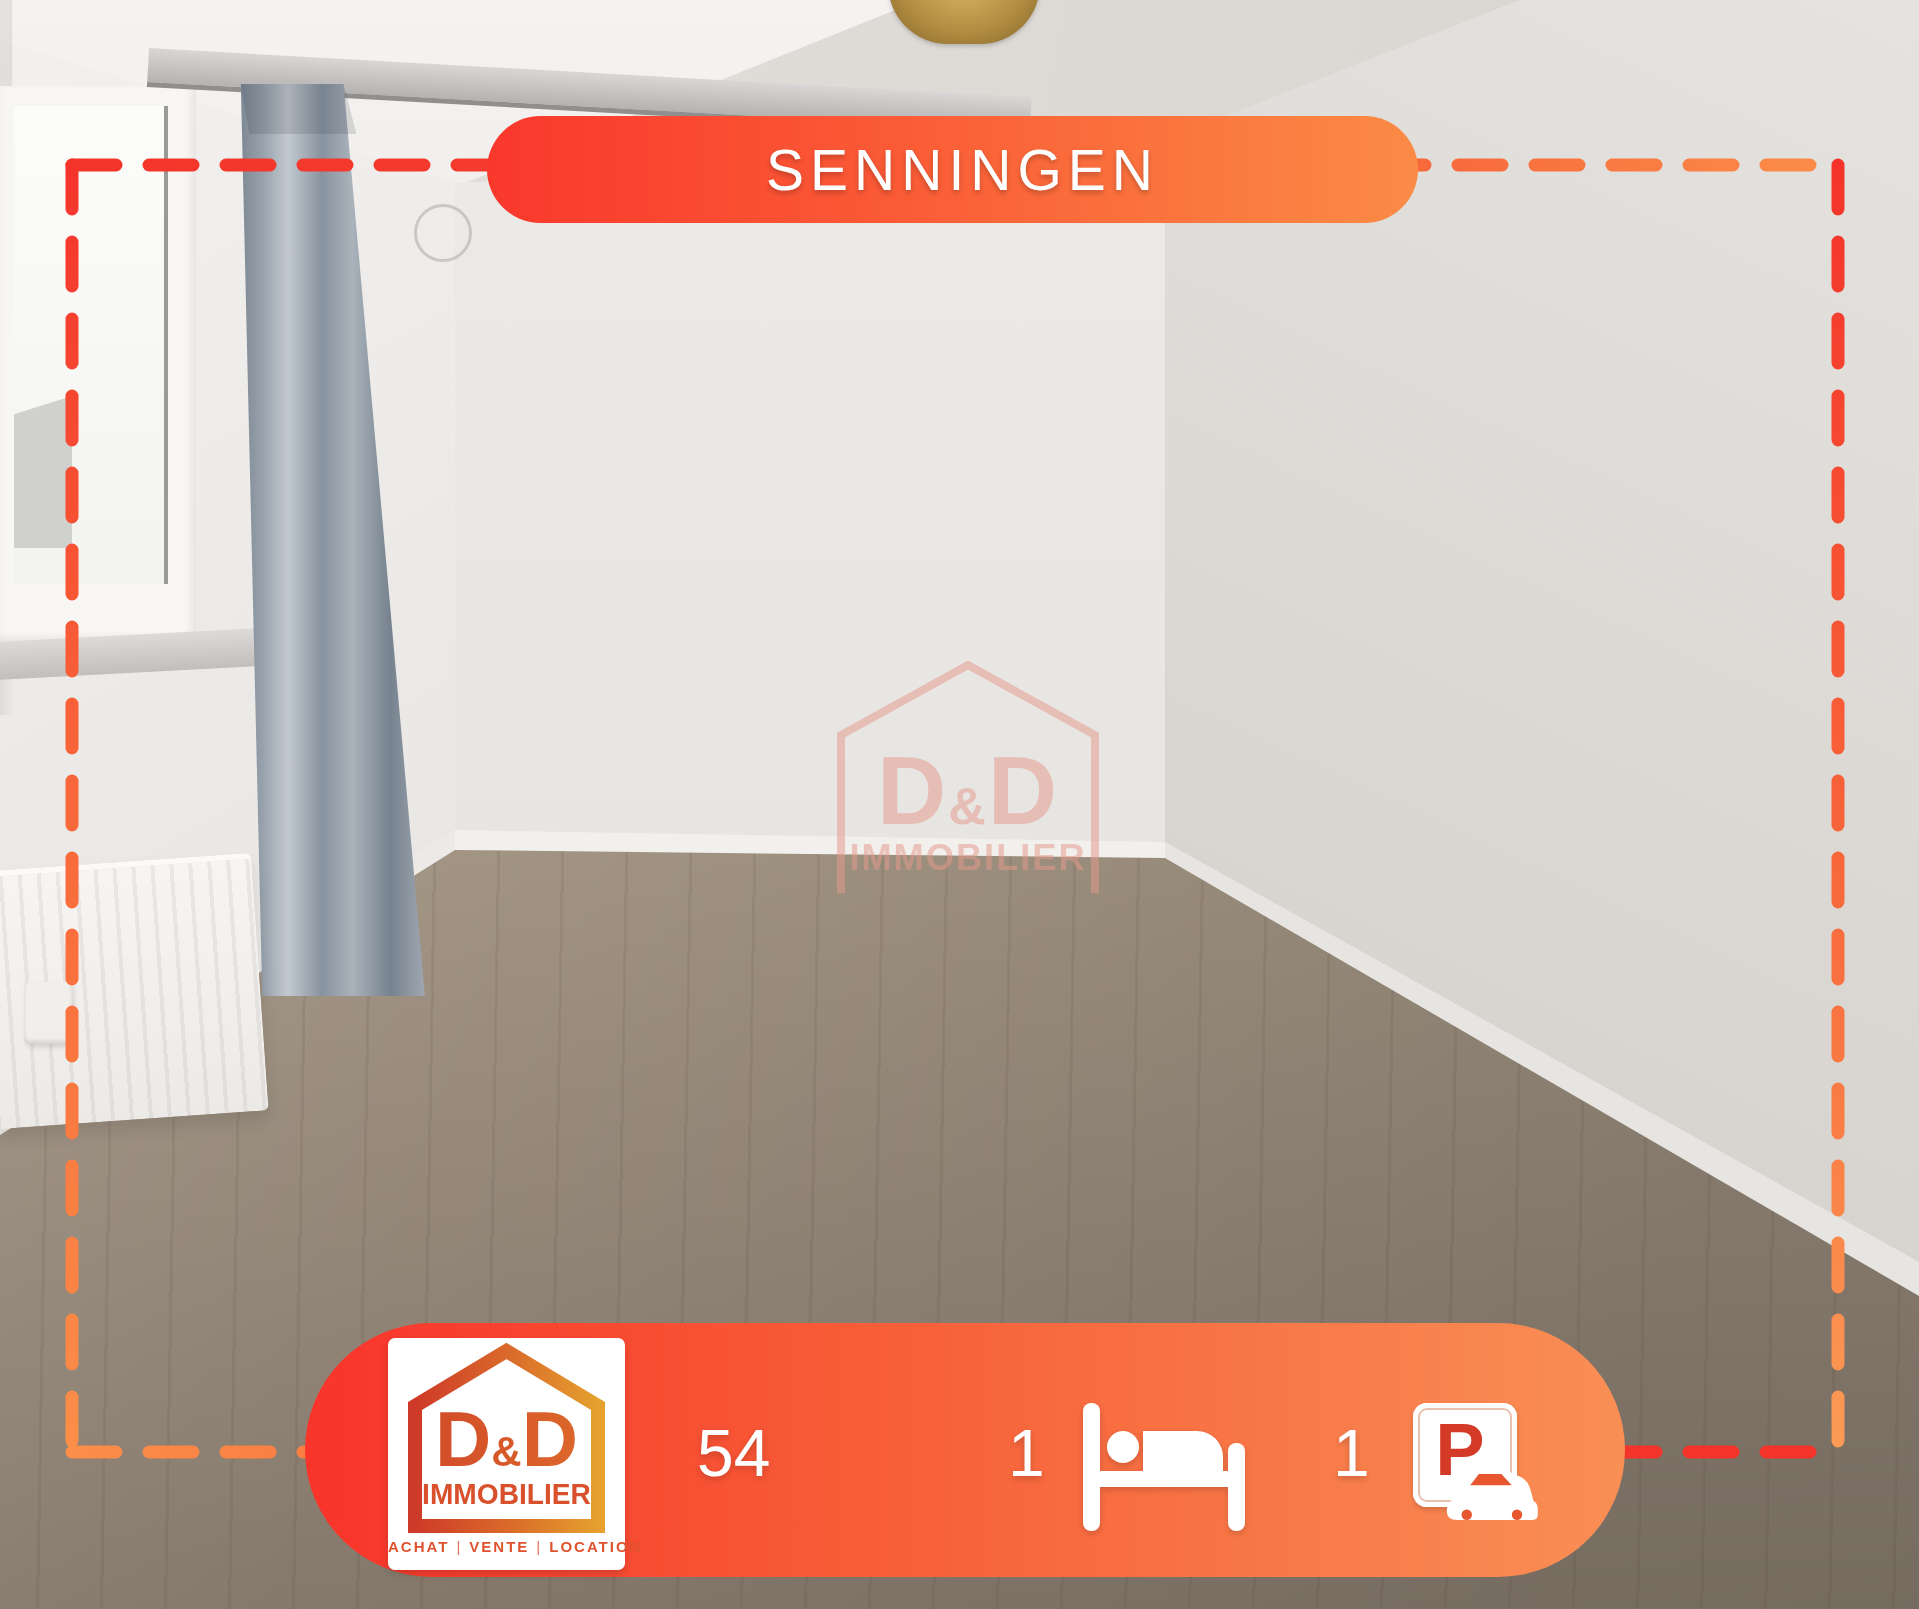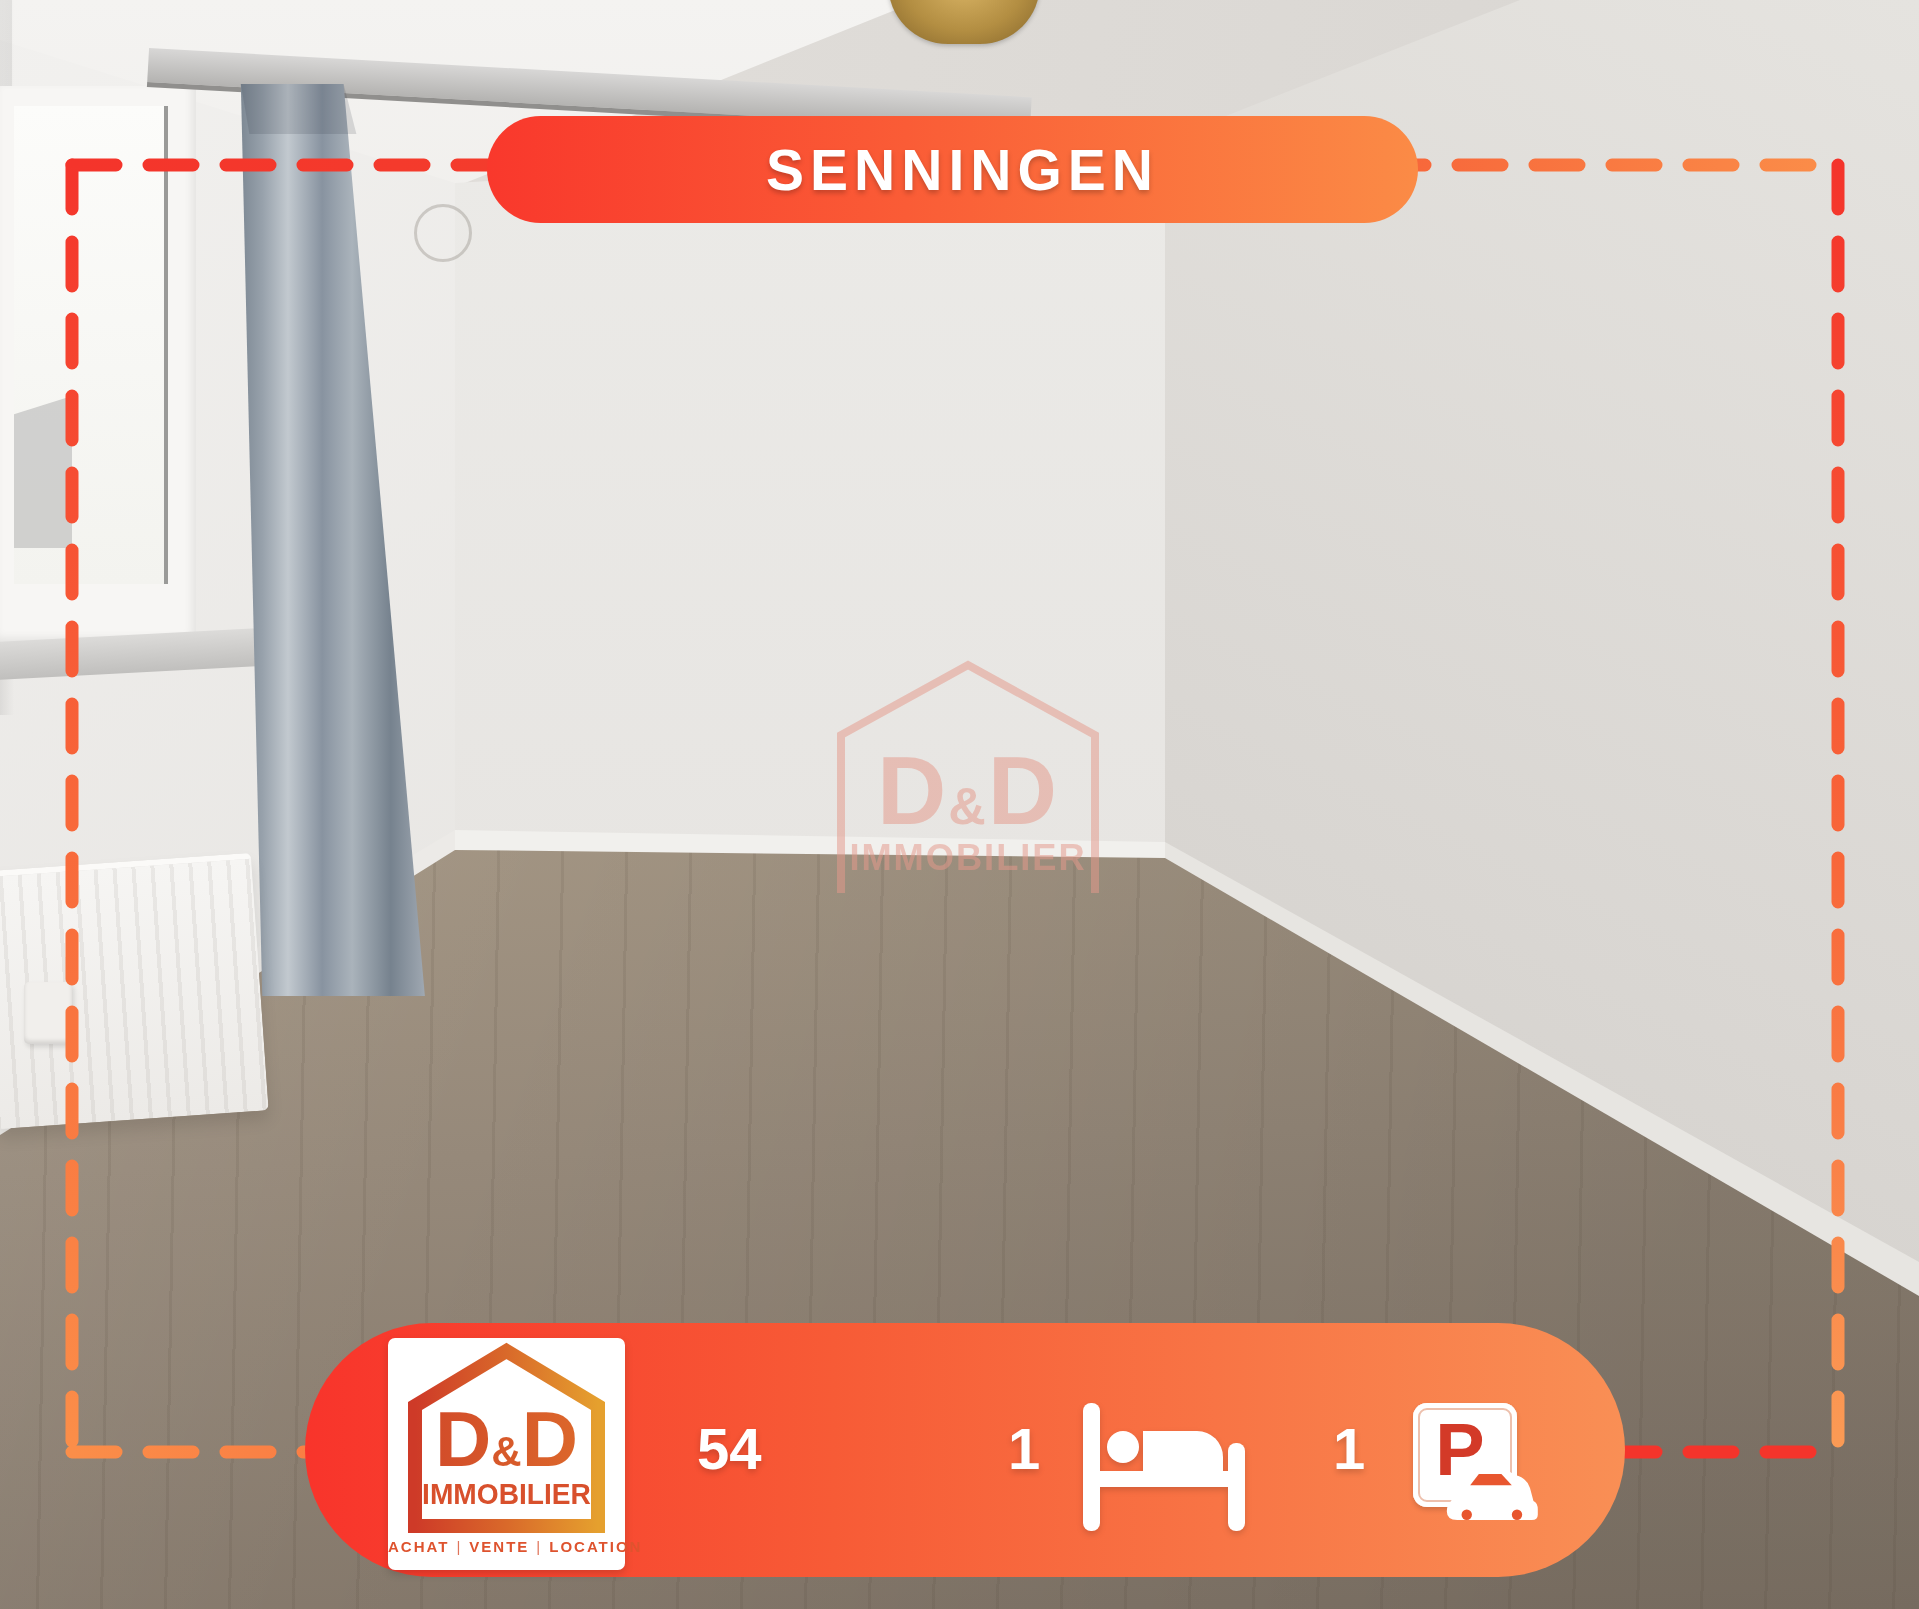--- a/index.html
+++ b/index.html
@@ -70,40 +70,40 @@
   .wm-sub{position:absolute;left:0;right:0;top:182px;text-align:center;font-weight:700;
           font-size:37px;letter-spacing:2px;transform:scaleX(.98);}
 
   
   .dash-frame{position:absolute;left:0;top:0;}
 
   
   .top-banner{position:absolute;left:487px;top:116px;width:931px;height:107px;border-radius:54px;
               background:linear-gradient(90deg,#f9382c 0%,#fa5c36 45%,#fb8b46 100%);
               display:flex;align-items:center;justify-content:center;}
-  .top-banner span{color:#fff;font-weight:700;font-size:57px;letter-spacing:6px;
+  .top-banner span{color:#fff;font-weight:400;font-size:57px;letter-spacing:6px;
                    text-shadow:0 3px 5px rgba(0,0,0,.22);margin-left:20px;}
 
   
   .bottom-banner{position:absolute;left:305px;top:1323px;width:1320px;height:254px;border-radius:127px;
                  background:linear-gradient(90deg,#f8342b 0%,#f75b36 40%,#f98f55 100%);}
   .logo-card{position:absolute;left:83px;top:15px;width:237px;height:232px;background:#fff;
              border-radius:7px;box-shadow:0 4px 8px rgba(0,0,0,.15);}
   .logo-dd{position:absolute;left:0;right:0;top:62px;text-align:center;font-weight:700;
            font-size:78px;line-height:1;
            background:linear-gradient(90deg,#cf4429,#df6f2b);
            -webkit-background-clip:text;background-clip:text;color:transparent;}
   .logo-dd .amp{font-size:42px;}
   .logo-sub{position:absolute;left:0;right:0;top:140px;text-align:center;font-weight:700;
             font-size:29px;letter-spacing:0px;color:#d8502c;transform:scaleX(.97);}
   .logo-tagline{position:absolute;left:0;right:0;top:200px;font-weight:700;
                 font-size:15px;letter-spacing:2px;color:#de532e;}
   .logo-tagline .sep{font-weight:400;padding:0 7px;color:#e0745a;}
 
-  .stat-value{position:absolute;top:97px;color:#fff;font-weight:700;font-size:58px;line-height:1;
+  .stat-value{position:absolute;top:97px;color:#fff;font-weight:400;font-size:66px;line-height:1;
               text-shadow:0 3px 6px rgba(0,0,0,.18);}
   .v-area{left:392px;} .v-bed{left:703px;} .v-park{left:1028px;}
   .icon-wrap{position:absolute;filter:drop-shadow(0 3px 3px rgba(0,0,0,.15));}
   .i-area{left:512px;top:74px;} .i-bed{left:778px;top:80px;}
   .m2-label{position:absolute;left:46px;top:48px;width:76px;text-align:center;color:#fff;
             font-weight:700;font-size:30px;}
   .park-sign{position:absolute;left:1108px;top:80px;width:104px;height:104px;background:#fff;
              border-radius:14px;box-shadow:inset 0 0 0 5px #ffffff,inset 0 0 0 7px #edc0ad,
              0 3px 5px rgba(0,0,0,.15);}
   .park-sign .p-letter{position:absolute;left:0;right:10px;top:10px;text-align:center;

